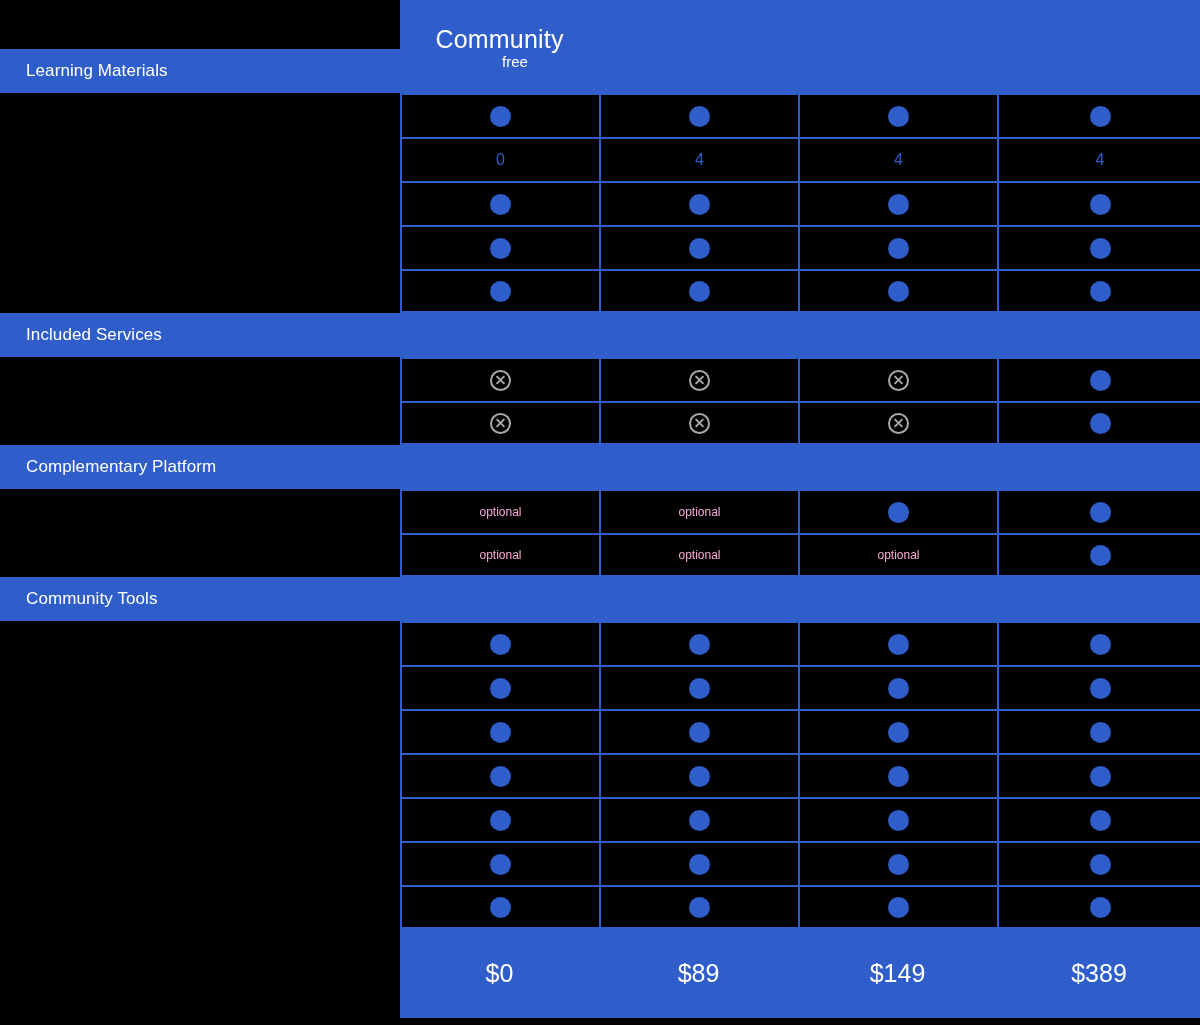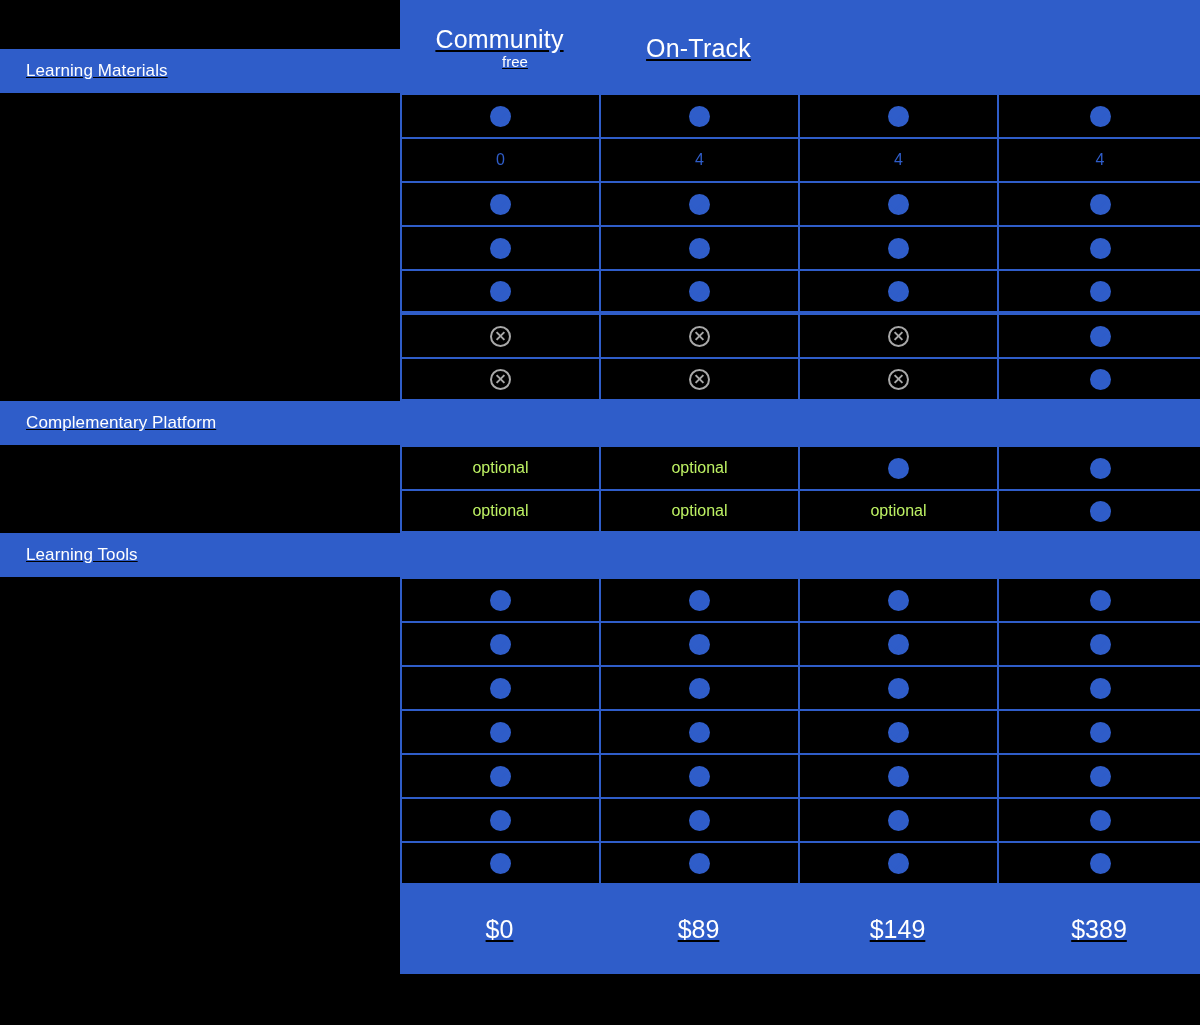--- a/index.html
+++ b/index.html
@@ -9,21 +9,20 @@
     background: #000000;
     font-family: "Liberation Sans", sans-serif;
     overflow: hidden;
   }
 
   #table {
     position: relative;
     width: 1037px;
     height: 1025px;
     background: #000000;
-    text-decoration: underline;
   }
 
   
   .row {
     position: relative;
     display: flex;
     width: 1200px;
     align-items: stretch;
   }
 
@@ -165,22 +164,22 @@
   }
   .cross-icon::before { transform: rotate(45deg); }
   .cross-icon::after  { transform: rotate(-45deg); }
 
   .num-value {
     color: #2f5dc9;
     font-size: 16px;
     font-weight: 500;
   }
   .text-value {
-    color: #bef264;
-    font-size: 16px;
+    color: #f9a8d4;
+    font-size: 12px;
   }
 
   
   .price-row {
     display: flex;
     width: 1200px;
     height: 89px;
   }
   .price-blank {
     width: 400px;
@@ -208,23 +207,20 @@
 <body>
 
 <div id="table">
     <div class="header-row">
       <div class="header-blank"></div>
       <div class="header-plans">
         <div class="header-cell">
           <div class="header-title">Community</div>
           <div class="header-sub">free</div>
         </div>
-        <div class="header-cell">
-          <div class="header-title">On-Track</div>
-        </div>
       </div>
     </div>
     <div class="section-bar tucked">Learning Materials</div>
     <div class="row feature-row">
       <div class="label-cell"></div>
       <div class="plan-cell">
         <span class="check-dot"></span>
       </div>
       <div class="plan-cell">
         <span class="check-dot"></span>
@@ -289,20 +285,21 @@
       <div class="plan-cell">
         <span class="check-dot"></span>
       </div>
       <div class="plan-cell">
         <span class="check-dot"></span>
       </div>
       <div class="plan-cell last">
         <span class="check-dot"></span>
       </div>
     </div>
+    <div class="section-bar">Included Services</div>
     <div class="row feature-row">
       <div class="label-cell"></div>
       <div class="plan-cell">
         <span class="cross-icon"></span>
       </div>
       <div class="plan-cell">
         <span class="cross-icon"></span>
       </div>
       <div class="plan-cell">
         <span class="cross-icon"></span>
@@ -350,21 +347,21 @@
       <div class="plan-cell">
         <span class="text-value">optional</span>
       </div>
       <div class="plan-cell">
         <span class="text-value">optional</span>
       </div>
       <div class="plan-cell last">
         <span class="check-dot"></span>
       </div>
     </div>
-    <div class="section-bar">Learning Tools</div>
+    <div class="section-bar">Community Tools</div>
     <div class="row feature-row">
       <div class="label-cell"></div>
       <div class="plan-cell">
         <span class="check-dot"></span>
       </div>
       <div class="plan-cell">
         <span class="check-dot"></span>
       </div>
       <div class="plan-cell">
         <span class="check-dot"></span>

